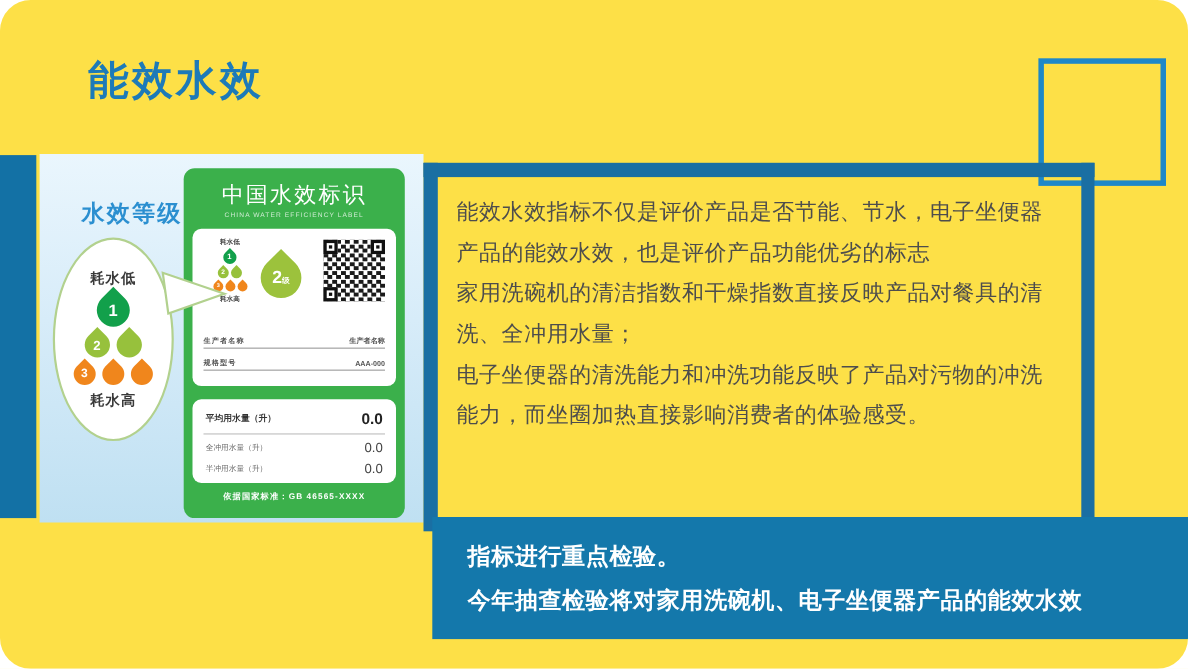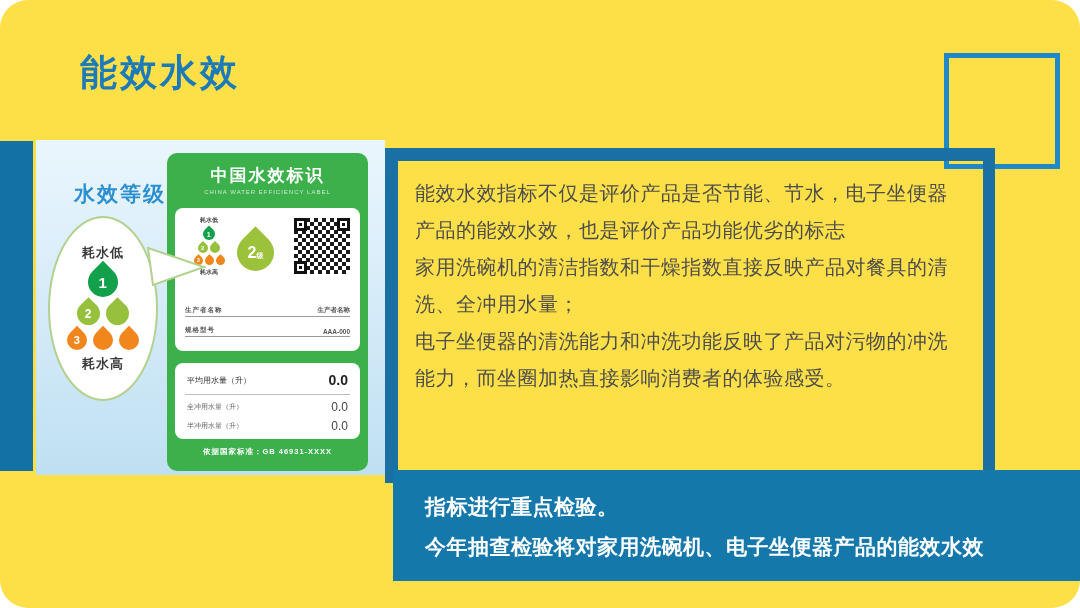--- a/index.html
+++ b/index.html
@@ -37,21 +37,21 @@
   .dp-orange{background:#f0861c;}
   .dp-xl{width:30px;height:30px;}  .dp-xl span{font-size:15px;}
   .dp-lg{width:23px;height:23px;}  .dp-lg span{font-size:12px;}
   .dp-md{width:20px;height:20px;}  .dp-md span{font-size:11px;}
 
   .pointer-svg{position:absolute;left:0;top:0;width:349px;height:335px;z-index:3;pointer-events:none;}
 
   
   .wel{position:absolute;left:131px;top:13px;width:201px;height:318px;background:#3bb04b;
        border-radius:10px;z-index:1;}
-  .wel-title{margin-top:11px;text-align:center;color:#ffffff;font-size:17px;font-weight:bold;letter-spacing:2px;}
+  .wel-title{margin-top:11px;text-align:center;color:#ffffff;font-size:20px;font-weight:normal;letter-spacing:2px;}
   .wel-sub{text-align:center;color:rgba(255,255,255,0.75);font-size:6px;letter-spacing:1px;margin-top:2px;}
   .wel-card{position:absolute;left:8px;width:185px;background:#ffffff;border-radius:8px;}
   .wel-card1{top:55px;height:143px;}
   .wel-card2{top:210px;height:76px;}
 
   .mini-scale{position:absolute;left:14px;top:8px;width:40px;display:flex;flex-direction:column;
               align-items:center;gap:3px;}
   .mini-label{font-size:6px;font-weight:bold;color:#444;}
   .mini-row{display:flex;gap:2px;align-items:flex-end;}
   .mini-d1{width:12px;height:12px;} .mini-d1 span{font-size:7px;}
@@ -70,21 +70,21 @@
   .qr-finder::after{content:"";position:absolute;inset:2px;background:#111;}
   .qf-tl{left:0;top:0;} .qf-tr{right:0;top:0;} .qf-bl{left:0;bottom:0;}
 
   .field-row{position:absolute;left:10px;right:10px;display:flex;justify-content:space-between;
              align-items:flex-end;border-bottom:1px solid #9a9a9a;padding-bottom:1px;}
   .fr1{top:98px;} .fr2{top:118px;}
   .field-name{font-size:6.5px;font-weight:bold;color:#555;letter-spacing:1px;}
   .field-value{font-size:6.5px;font-weight:bold;color:#555;}
 
   .metric-primary{display:flex;justify-content:space-between;align-items:center;padding:9px 12px 6px 12px;}
-  .mp-name{font-size:8px;font-weight:normal;color:#333;}
+  .mp-name{font-size:8px;font-weight:bold;color:#333;}
   .mp-value{font-size:14px;font-weight:bold;color:#222;}
   .metric-divider{border:none;border-top:1px solid #bdbdbd;margin:0 10px;}
   .metric-row{display:flex;justify-content:space-between;align-items:center;padding:5px 12px 0 12px;}
   .mr-name{font-size:7px;color:#666;}
   .mr-value{font-size:12px;color:#444;}
 
   .wel-footer{position:absolute;left:0;right:0;top:294px;text-align:center;color:#ffffff;
               font-size:7.5px;font-weight:bold;letter-spacing:1px;}
 
   
@@ -207,21 +207,21 @@
         <div class="metric-row">
           <span class="mr-name">全冲用水量（升）</span>
           <span class="mr-value">0.0</span>
         </div>
         <div class="metric-row">
           <span class="mr-name">半冲用水量（升）</span>
           <span class="mr-value">0.0</span>
         </div>
       </div>
 
-      <div class="wel-footer">依据国家标准：GB 46931-XXXX</div>
+      <div class="wel-footer">依据国家标准：GB 46565-XXXX</div>
     </div>
   </div>
 
   <div class="text-card">
     <p>能效水效指标不仅是评价产品是否节能、节水，电子坐便器产品的能效水效，也是评价产品功能优劣的标志</p>
     <p>家用洗碗机的清洁指数和干燥指数直接反映产品对餐具的清洗、全冲用水量；</p>
     <p>电子坐便器的清洗能力和冲洗功能反映了产品对污物的冲洗能力，而坐圈加热直接影响消费者的体验感受。</p>
   </div>
 
   <div class="banner">

